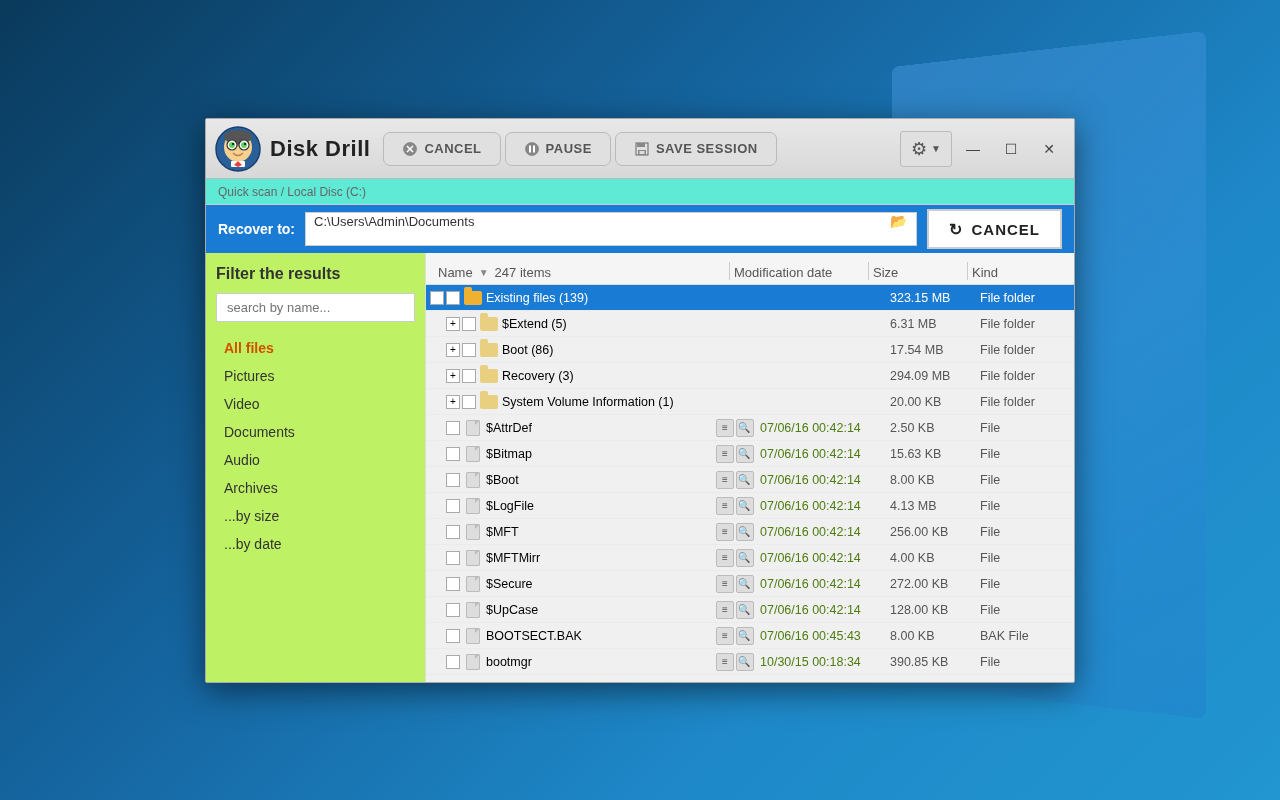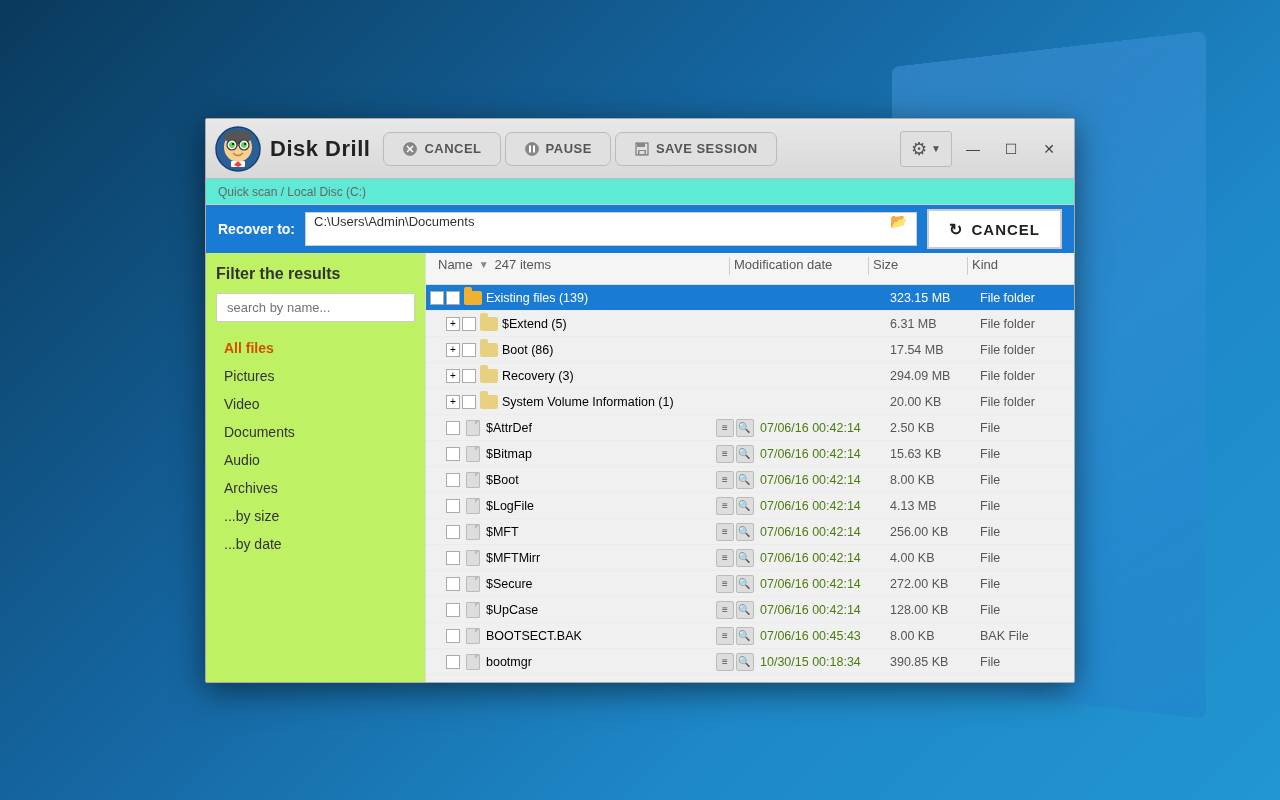--- a/index.html
+++ b/index.html
@@ -220,21 +220,21 @@
     .filter-item.active { color: #d05000; font-weight: bold; }
     
     .file-list-area {
       flex: 1;
       display: flex;
       flex-direction: column;
       overflow: hidden;
     }
     .file-list-header {
       display: flex;
-      align-items: flex-start;
+      align-items: flex-end;
       padding: 4px 12px;
       background: #f5f5f5;
       border-bottom: 1px solid #ddd;
       font-size: 13px;
       color: #555;
       height: 32px;
       flex-shrink: 0;
     }
     .col-name { flex: 1; display: flex; align-items: center; gap: 6px; }
     .col-date { width: 130px; flex-shrink: 0; }

